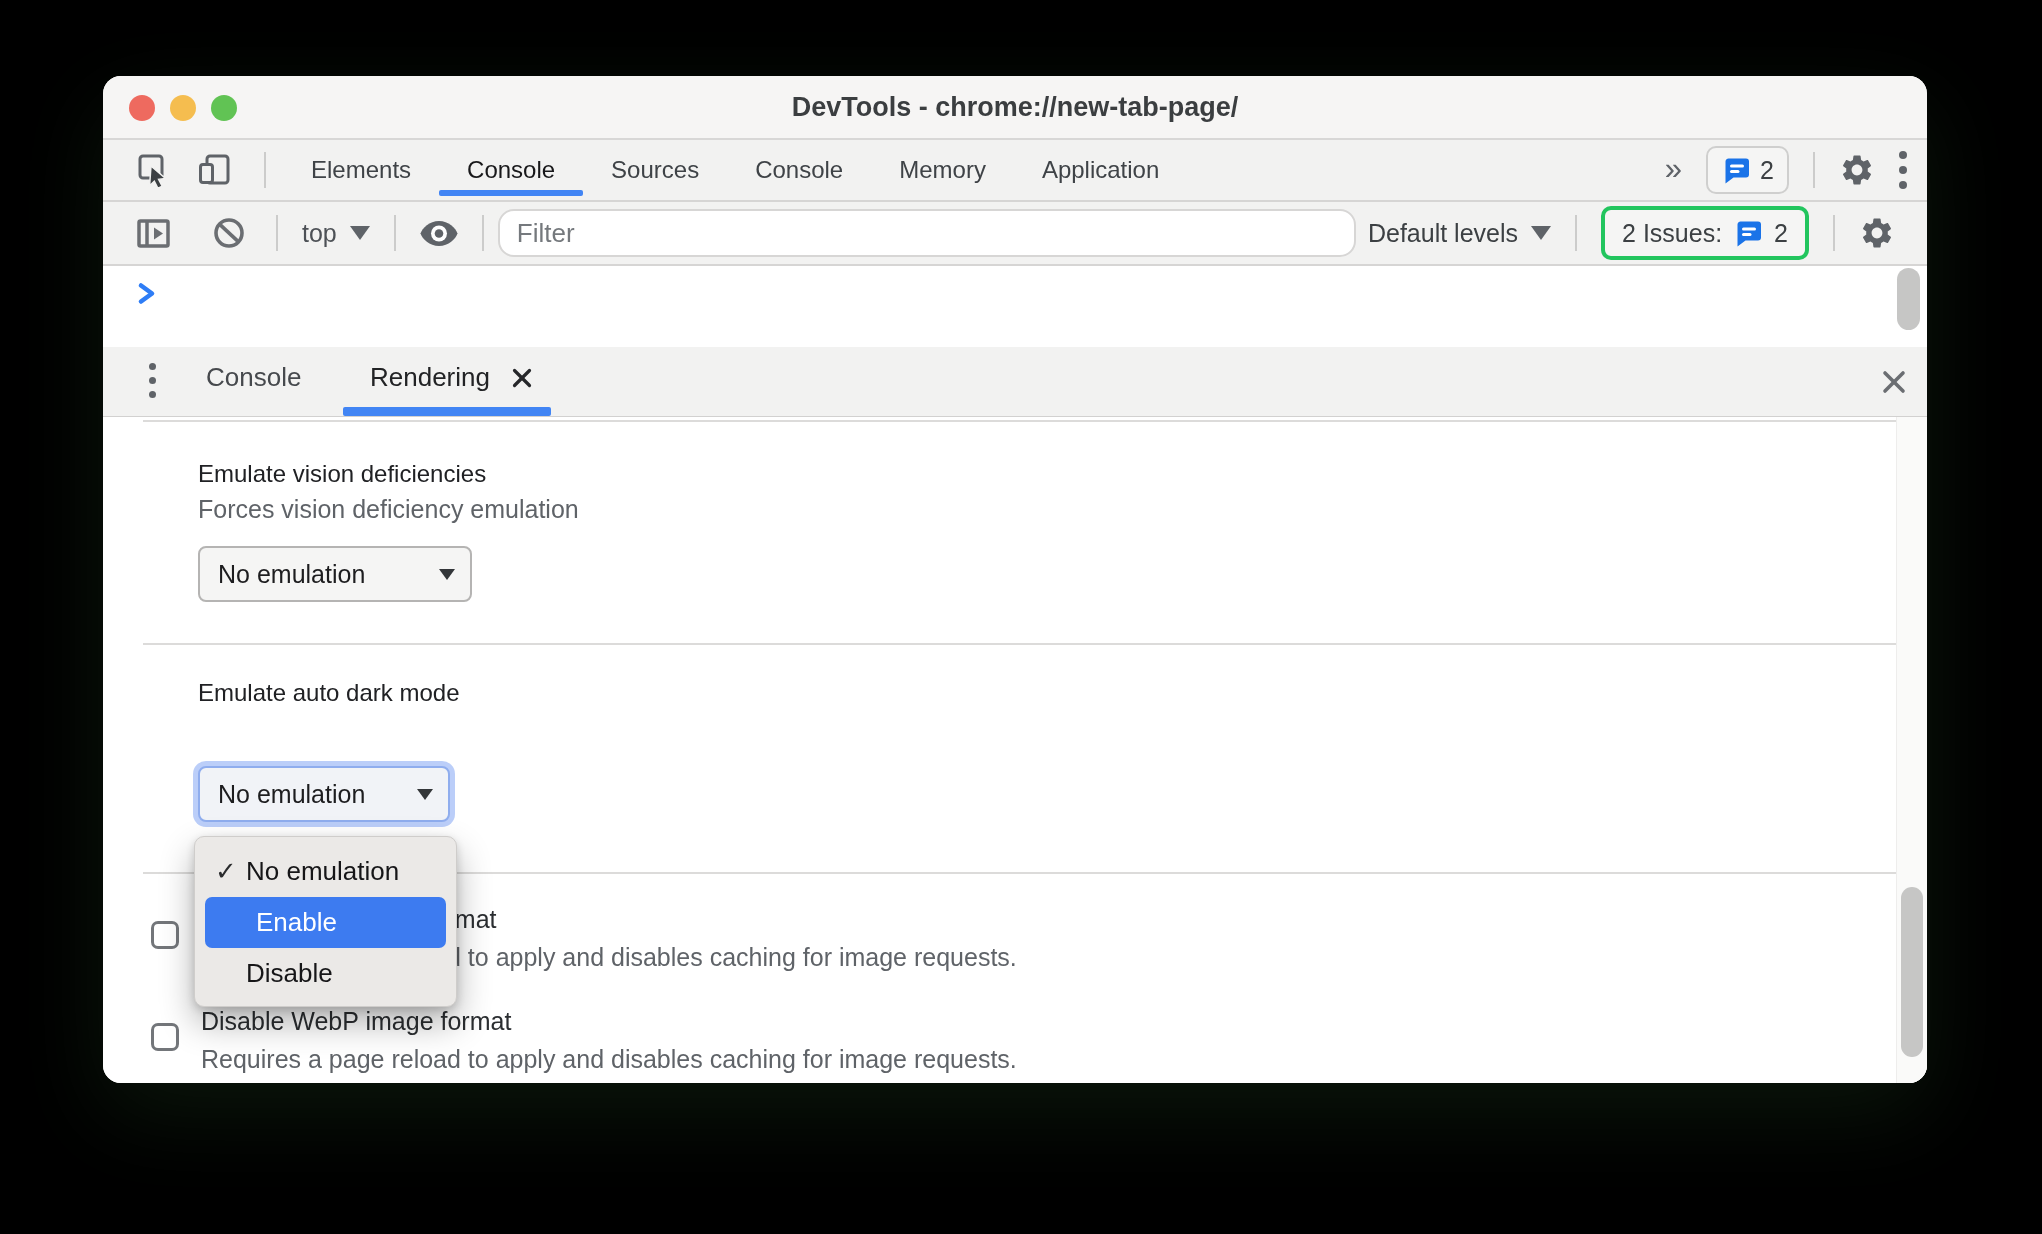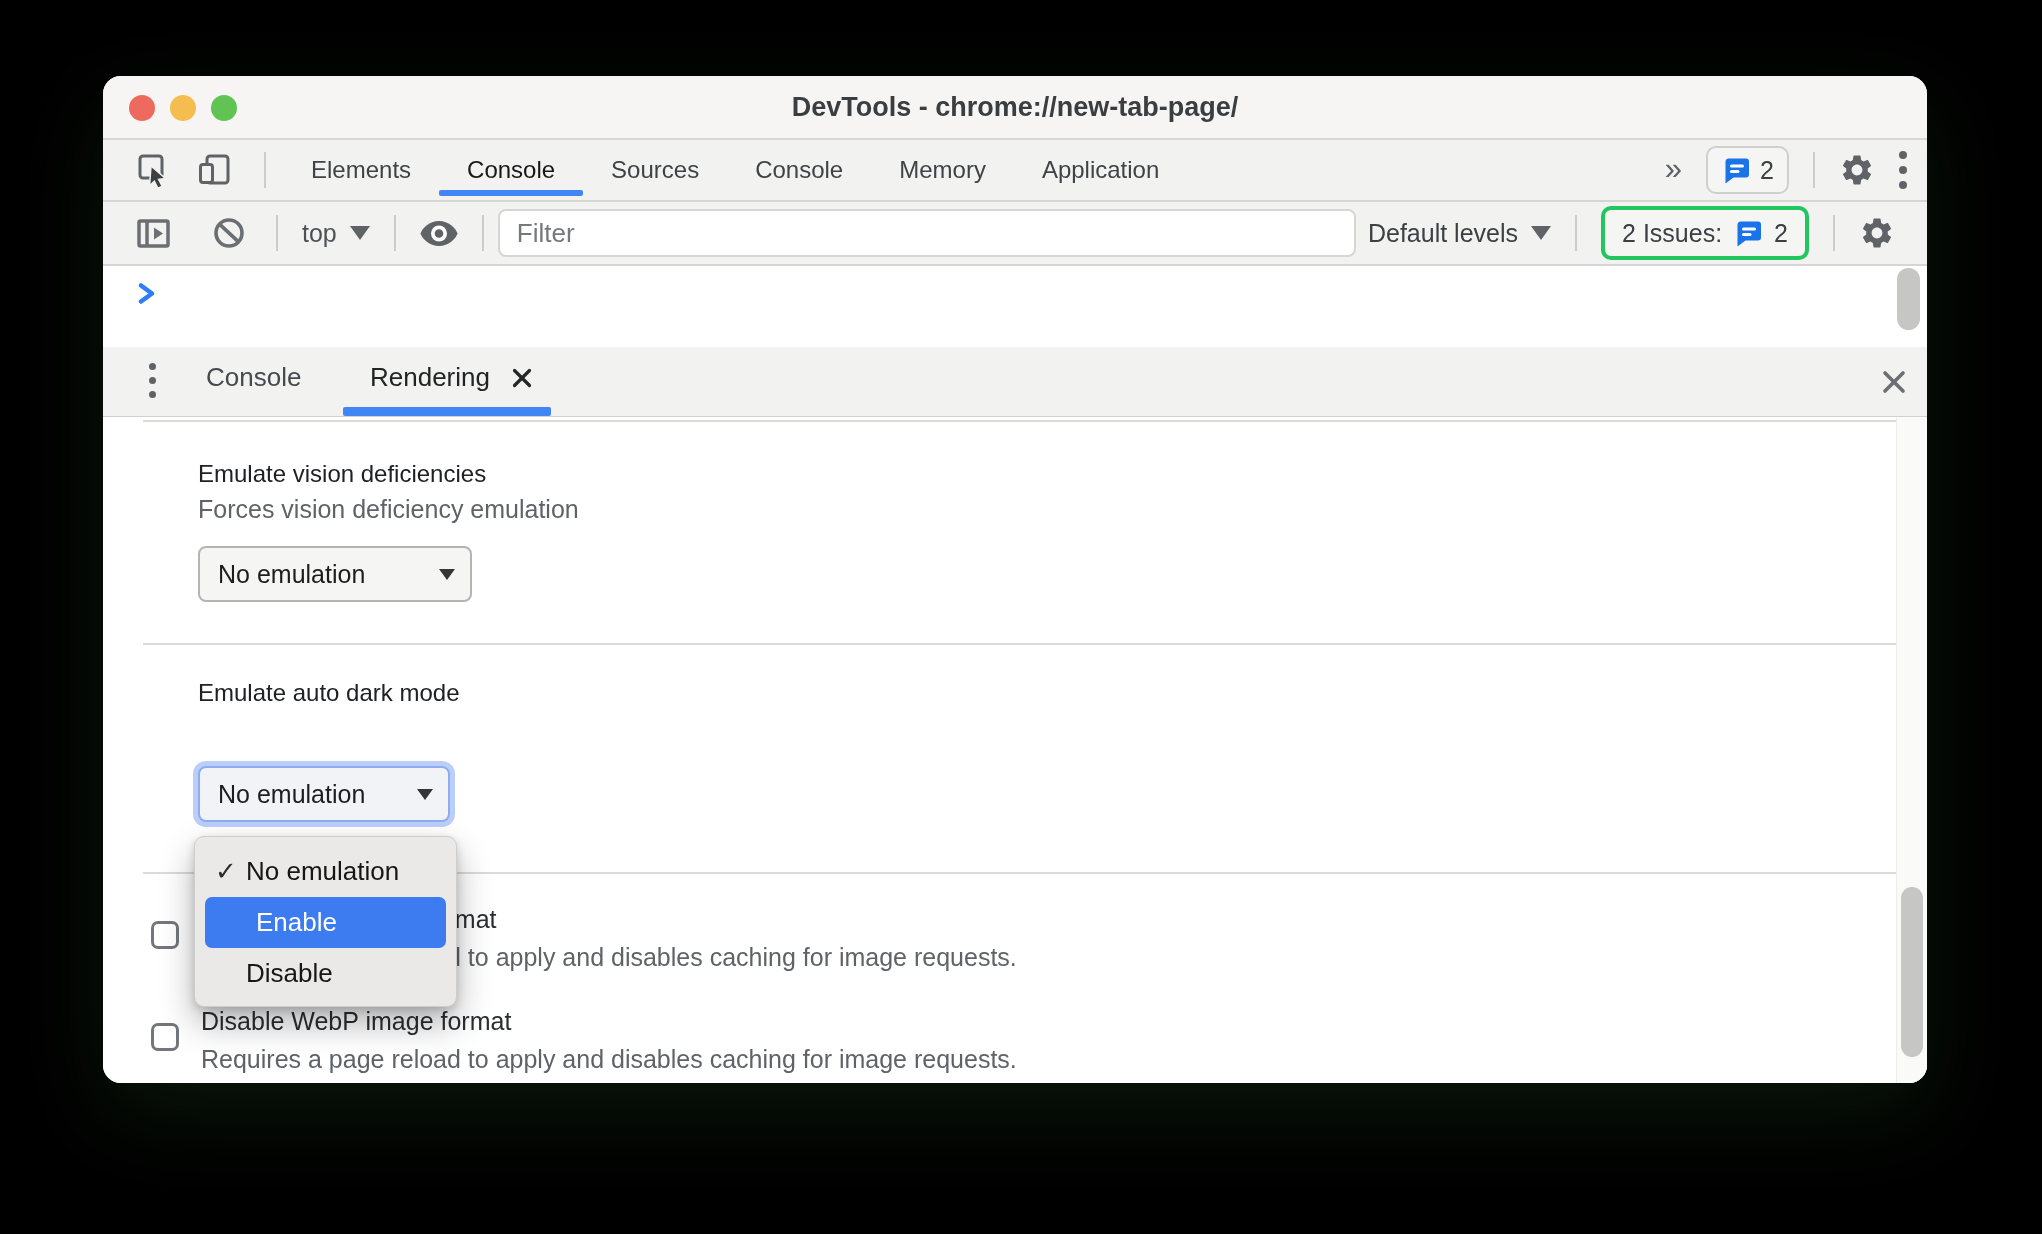--- a/index.html
+++ b/index.html
@@ -29,21 +29,21 @@
   .issues-chip{display:flex;align-items:center;gap:9px;border:2px solid #cfcfce;border-radius:10px;height:44px;padding:0 13px;background:#f5f5f4;}
   .issues-chip .count{font-size:25px;color:#3c4043;}
   .kebab{display:flex;flex-direction:column;gap:8px;align-items:center;}
   .kebab .dot{width:8px;height:8px;border-radius:50%;background:#5f6368;}
   
   .toolbar{position:absolute;top:126px;left:0;right:0;height:64px;background:#f2f2f1;border-bottom:2px solid #d6d5d4;box-sizing:border-box;display:flex;align-items:center;padding:0 32px 0 33px;}
   .tool-gap{width:30px;flex:none;}
   .tool-gap-sm{width:24px;flex:none;}
   .select-like{display:flex;align-items:center;gap:13px;color:#4d5156;font-size:25px;flex:none;}
   .caret-down{width:0;height:0;border-left:10px solid transparent;border-right:10px solid transparent;border-top:14px solid #5f6368;flex:none;}
-  .filter-input{flex:1;height:48px;margin:0 12px 0 14px;border:2px solid #d7d6d5;border-radius:8px;background:#fff;font-size:26px;color:#202124;padding:0 17px;box-sizing:border-box;font-family:"Liberation Sans",sans-serif;outline:none;}
+  .filter-input{flex:1;height:48px;margin:0 12px 0 14px;border:2px solid #d7d6d5;border-radius:16px;background:#fff;font-size:26px;color:#202124;padding:0 17px;box-sizing:border-box;font-family:"Liberation Sans",sans-serif;outline:none;}
   .filter-input::placeholder{color:#75797d;}
   .issues-chip2{display:flex;align-items:center;gap:11px;border:4px solid #22c55e;border-radius:10px;height:46px;padding:0 17px;background:#f5f5f4;font-size:25px;color:#3c4043;flex:none;}
   
   .console-area{position:absolute;top:190px;left:0;right:0;height:81px;background:#fff;}
   .prompt{position:absolute;left:33px;top:15px;}
   .scroll-thumb{position:absolute;border-radius:12px;background:#c6c6c5;}
   .console-thumb{right:7px;top:2px;width:23px;height:62px;}
   
   .drawerbar{position:absolute;top:271px;left:0;right:0;height:70px;background:#f2f2f1;border-bottom:1px solid #d2d1d0;box-sizing:border-box;}
   .drawer-kebab{position:absolute;left:46px;top:16px;}

